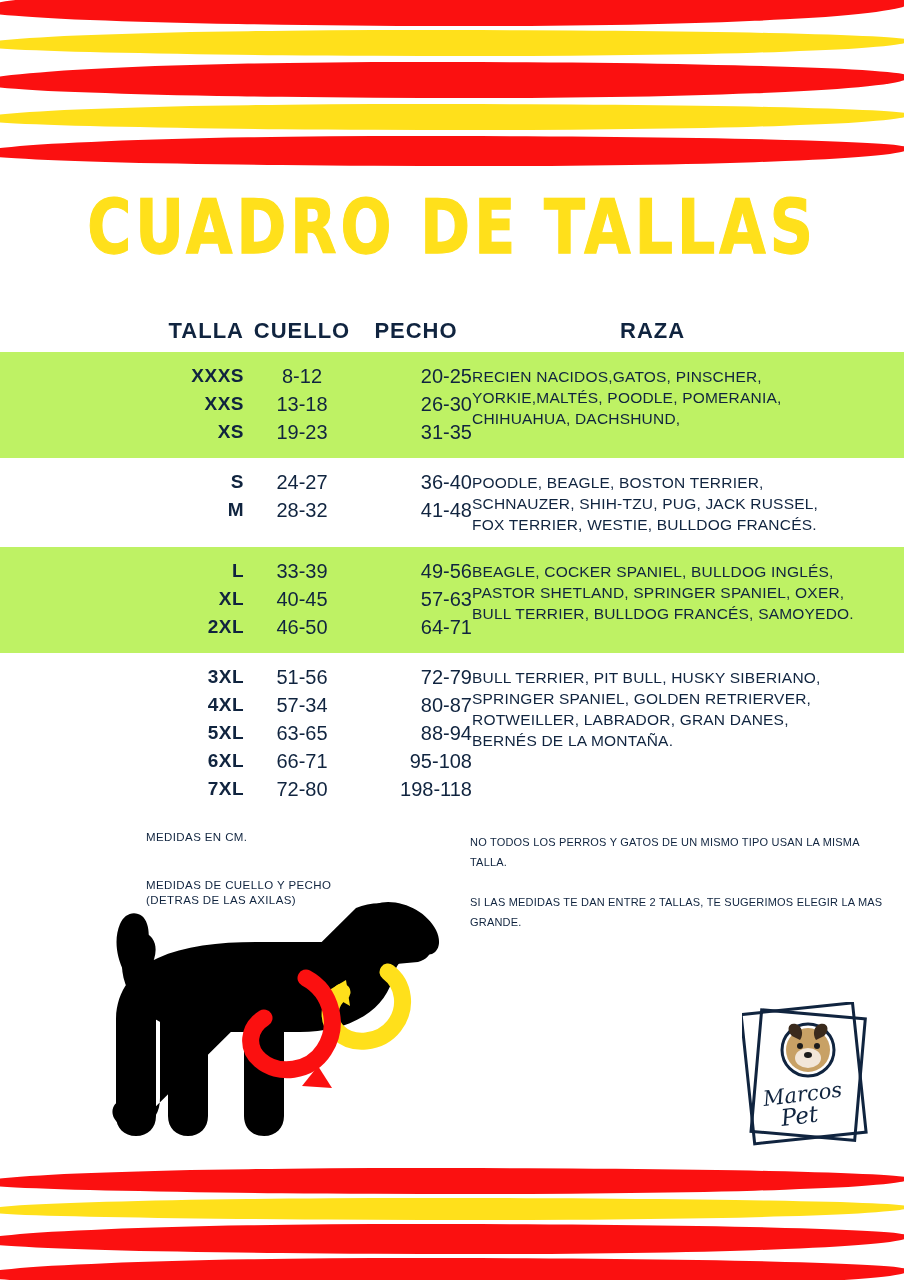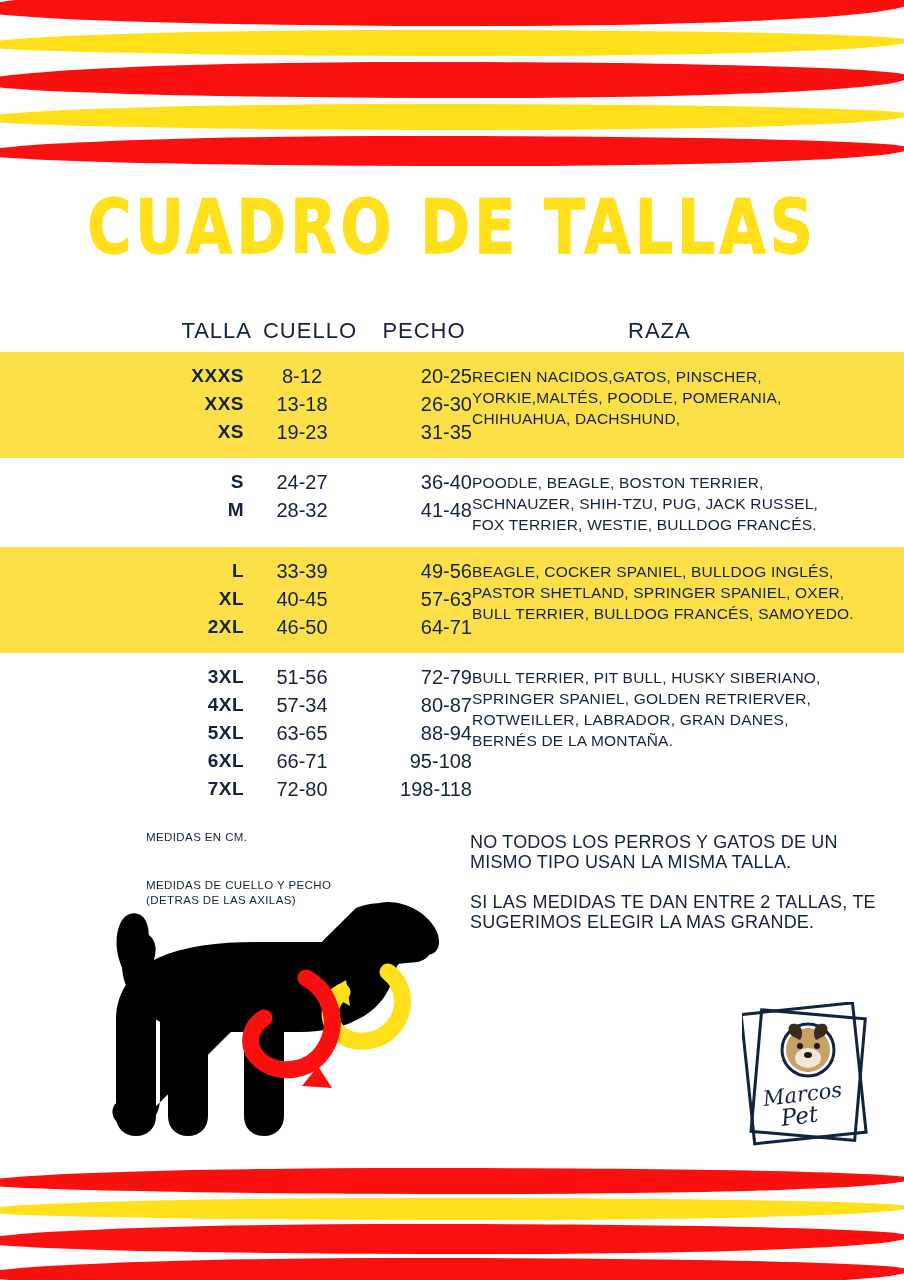--- a/index.html
+++ b/index.html
@@ -66,37 +66,37 @@
   }
 
   
   .table-wrap {
     position: absolute;
     top: 318px; left: 0; width: 904px;
   }
   .thead {
     display: flex;
     align-items: center;
-    font-weight: normal;
+    font-weight: bold;
     font-size: 22px;
     letter-spacing: 1px;
-    padding: 0 0 8px 8px;
+    padding: 0 0 8px 0;
   }
   .col-talla  { width: 112px; text-align: center; padding-left: 132px; }
   .thead .col-talla { width: 244px; padding-left: 0; text-align: right; }
   .thead .col-cuello { width: 116px; text-align: center; }
   .thead .col-pecho { width: 112px; text-align: center; }
   .thead .col-raza { flex: 1; text-align: left; padding-left: 148px; }
 
   .group {
     display: flex;
     align-items: flex-start;
     padding: 10px 0 12px 0;
   }
-  .group.shaded { background: #fde047; }
+  .group.shaded { background: #bef264; }
 
   .sizes {
     width: 472px;
     flex: 0 0 472px;
   }
   .srow {
     display: flex;
     line-height: 28px;
     font-size: 20px;
   }
@@ -128,21 +128,21 @@
     left: 138px;
     margin-left: 8px;
   }
   #note-cm { top: 830px; }
   #note-meas { top: 878px; width: 200px; }
 
   .notes-right {
     position: absolute;
     left: 470px; top: 832px;
     width: 420px;
-    font-size: 18px;
+    font-size: 11px;
     line-height: 20px;
     letter-spacing: .2px;
   }
   .notes-right p { margin: 0 0 20px 0; }
 
   
   .dog {
     position: absolute;
     left: 88px; top: 880px;
     width: 370px; height: 290px;

